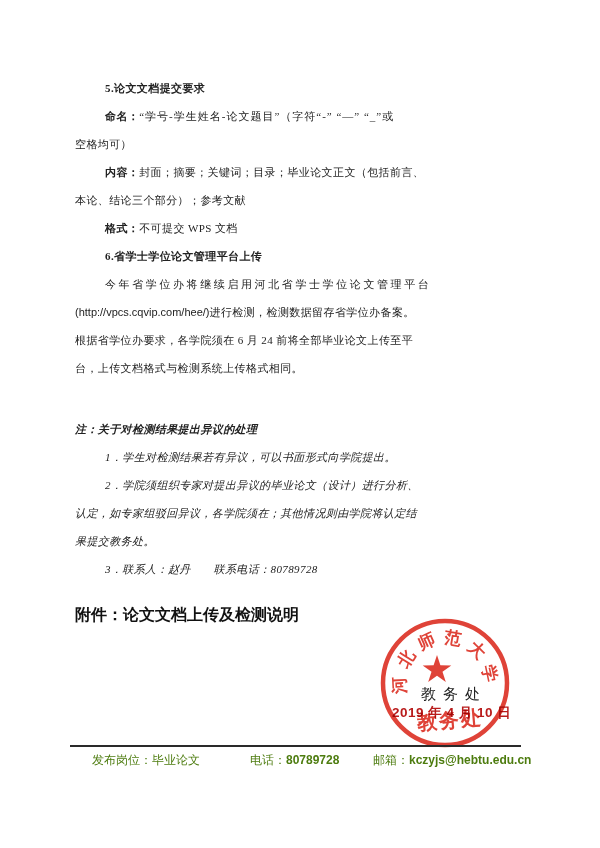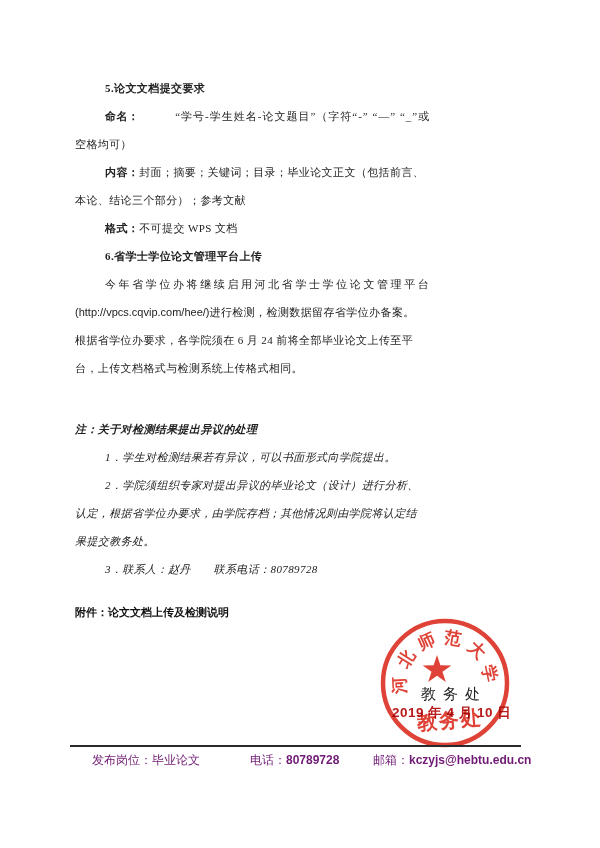--- a/index.html
+++ b/index.html
@@ -19,26 +19,26 @@
   .line {
     font-size: 11px;
     line-height: 28px;
     height: 28px;
     white-space: nowrap;
     letter-spacing: 0.4px;
   }
   .indent { padding-left: 30px; }
   .bold { font-weight: bold; }
   .spread { letter-spacing: 2.6px; }
-  .spread2 { letter-spacing: 1.0px; margin-left: 36px; }
+  .spread2 { letter-spacing: 1.0px; }
   .sans { font-family: "Liberation Sans", "DejaVu Sans", sans-serif; letter-spacing: 0; margin-top: 48px; }
   .attachment {
     position: absolute; left: 75px; top: 605px;
     font-family: "Liberation Sans", "DejaVu Sans", sans-serif;
-    font-weight: bold; font-size: 11px; color: #111;
+    font-weight: bold; font-size: 16px; color: #111;
     white-space: nowrap;
   }
   .sig-dept {
     position: absolute; left: 421px; top: 685px;
     font-size: 15px; letter-spacing: 7px; color: #1c1c1c;
     white-space: nowrap;
   }
   .sig-date {
     position: absolute; left: 392px; top: 704px;
     font-size: 13.5px; font-weight: bold; color: #b91c1c;
@@ -46,21 +46,21 @@
     letter-spacing: 0.5px; white-space: nowrap;
   }
   .seal {
     position: absolute; left: 377px; top: 615px; width: 136px; height: 136px;
     mix-blend-mode: multiply; opacity: 0.93;
   }
   .footer-rule {
     position: absolute; left: 70px; top: 745px; width: 451px; height: 2px;
     background: #2a2a2a;
   }
-  .footer-item { position: absolute; top: 752px; font-size: 12px; color: #701a75; white-space: nowrap; }
+  .footer-item { position: absolute; top: 752px; font-size: 12px; color: #4d7c0f; white-space: nowrap; }
   .footer-item .val-sans { font-family: "Liberation Sans", "DejaVu Sans", sans-serif; font-weight: bold; text-align: center; }
   .f1 { left: 92px; }
   .f2 { left: 250px; }
   .f3 { left: 373px; }
 </style>
 </head>
 <body>
 
 <div class="page">
 
@@ -75,21 +75,21 @@
     <div class="line indent spread">今年省学位办将继续启用河北省学士学位论文管理平台</div>
     <div class="line"><span class="sans">(http://vpcs.cqvip.com/hee/)</span><span>进行检测，检测数据留存省学位办备案。</span></div>
     <div class="line">根据省学位办要求，各学院须在 6 月 24 前将全部毕业论文上传至平</div>
     <div class="line">台，上传文档格式与检测系统上传格式相同。</div>
   </div>
 
   <div class="noteblock">
     <div class="line bold">注：关于对检测结果提出异议的处理</div>
     <div class="line indent">1．学生对检测结果若有异议，可以书面形式向学院提出。</div>
     <div class="line indent">2．学院须组织专家对提出异议的毕业论文（设计）进行分析、</div>
-    <div class="line">认定，根据省学位办要求，由学院存档；其他情况则由学院将认定结</div>
+    <div class="line">认定，如专家组驳回异议，各学院须在；其他情况则由学院将认定结</div>
     <div class="line">果提交教务处。</div>
     <div class="line indent">3．联系人：赵丹　　联系电话：80789728</div>
   </div>
 
   <div class="attachment">附件：论文文档上传及检测说明</div>
 
   <div class="sig-dept">教务处</div>
   <div class="sig-date">2019 年 4 月 10 日</div>
 
   <div class="seal">

